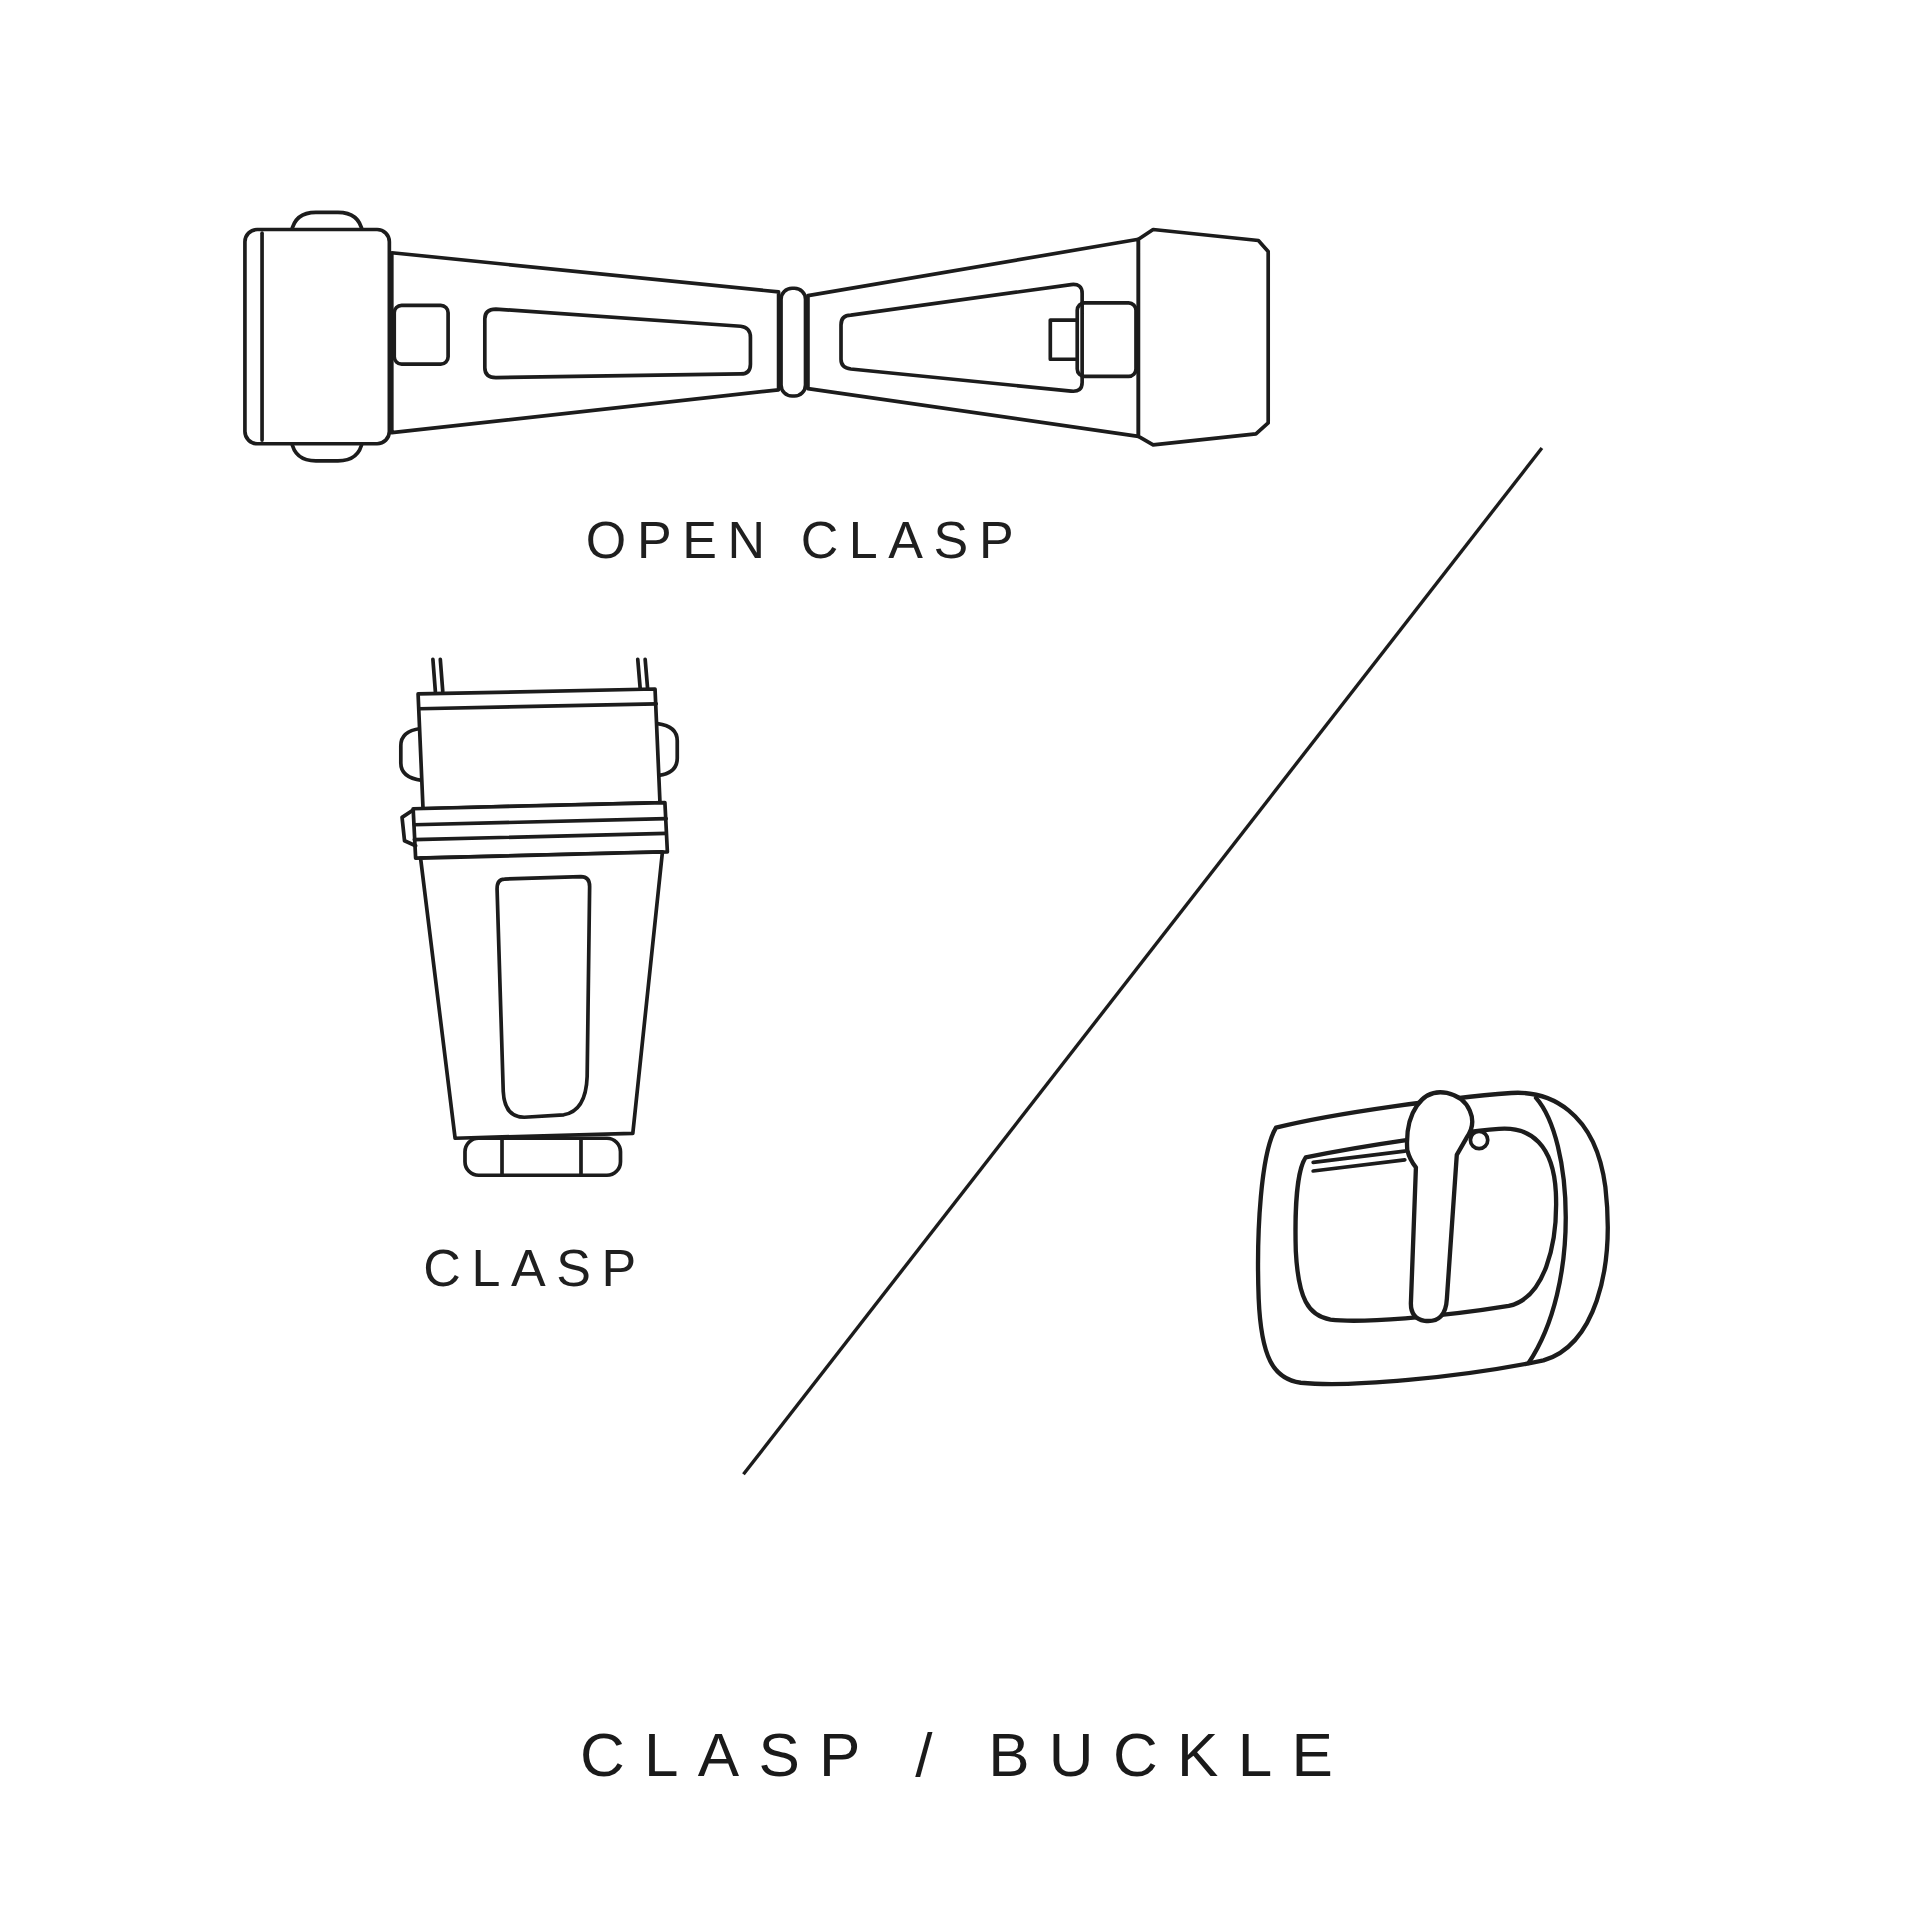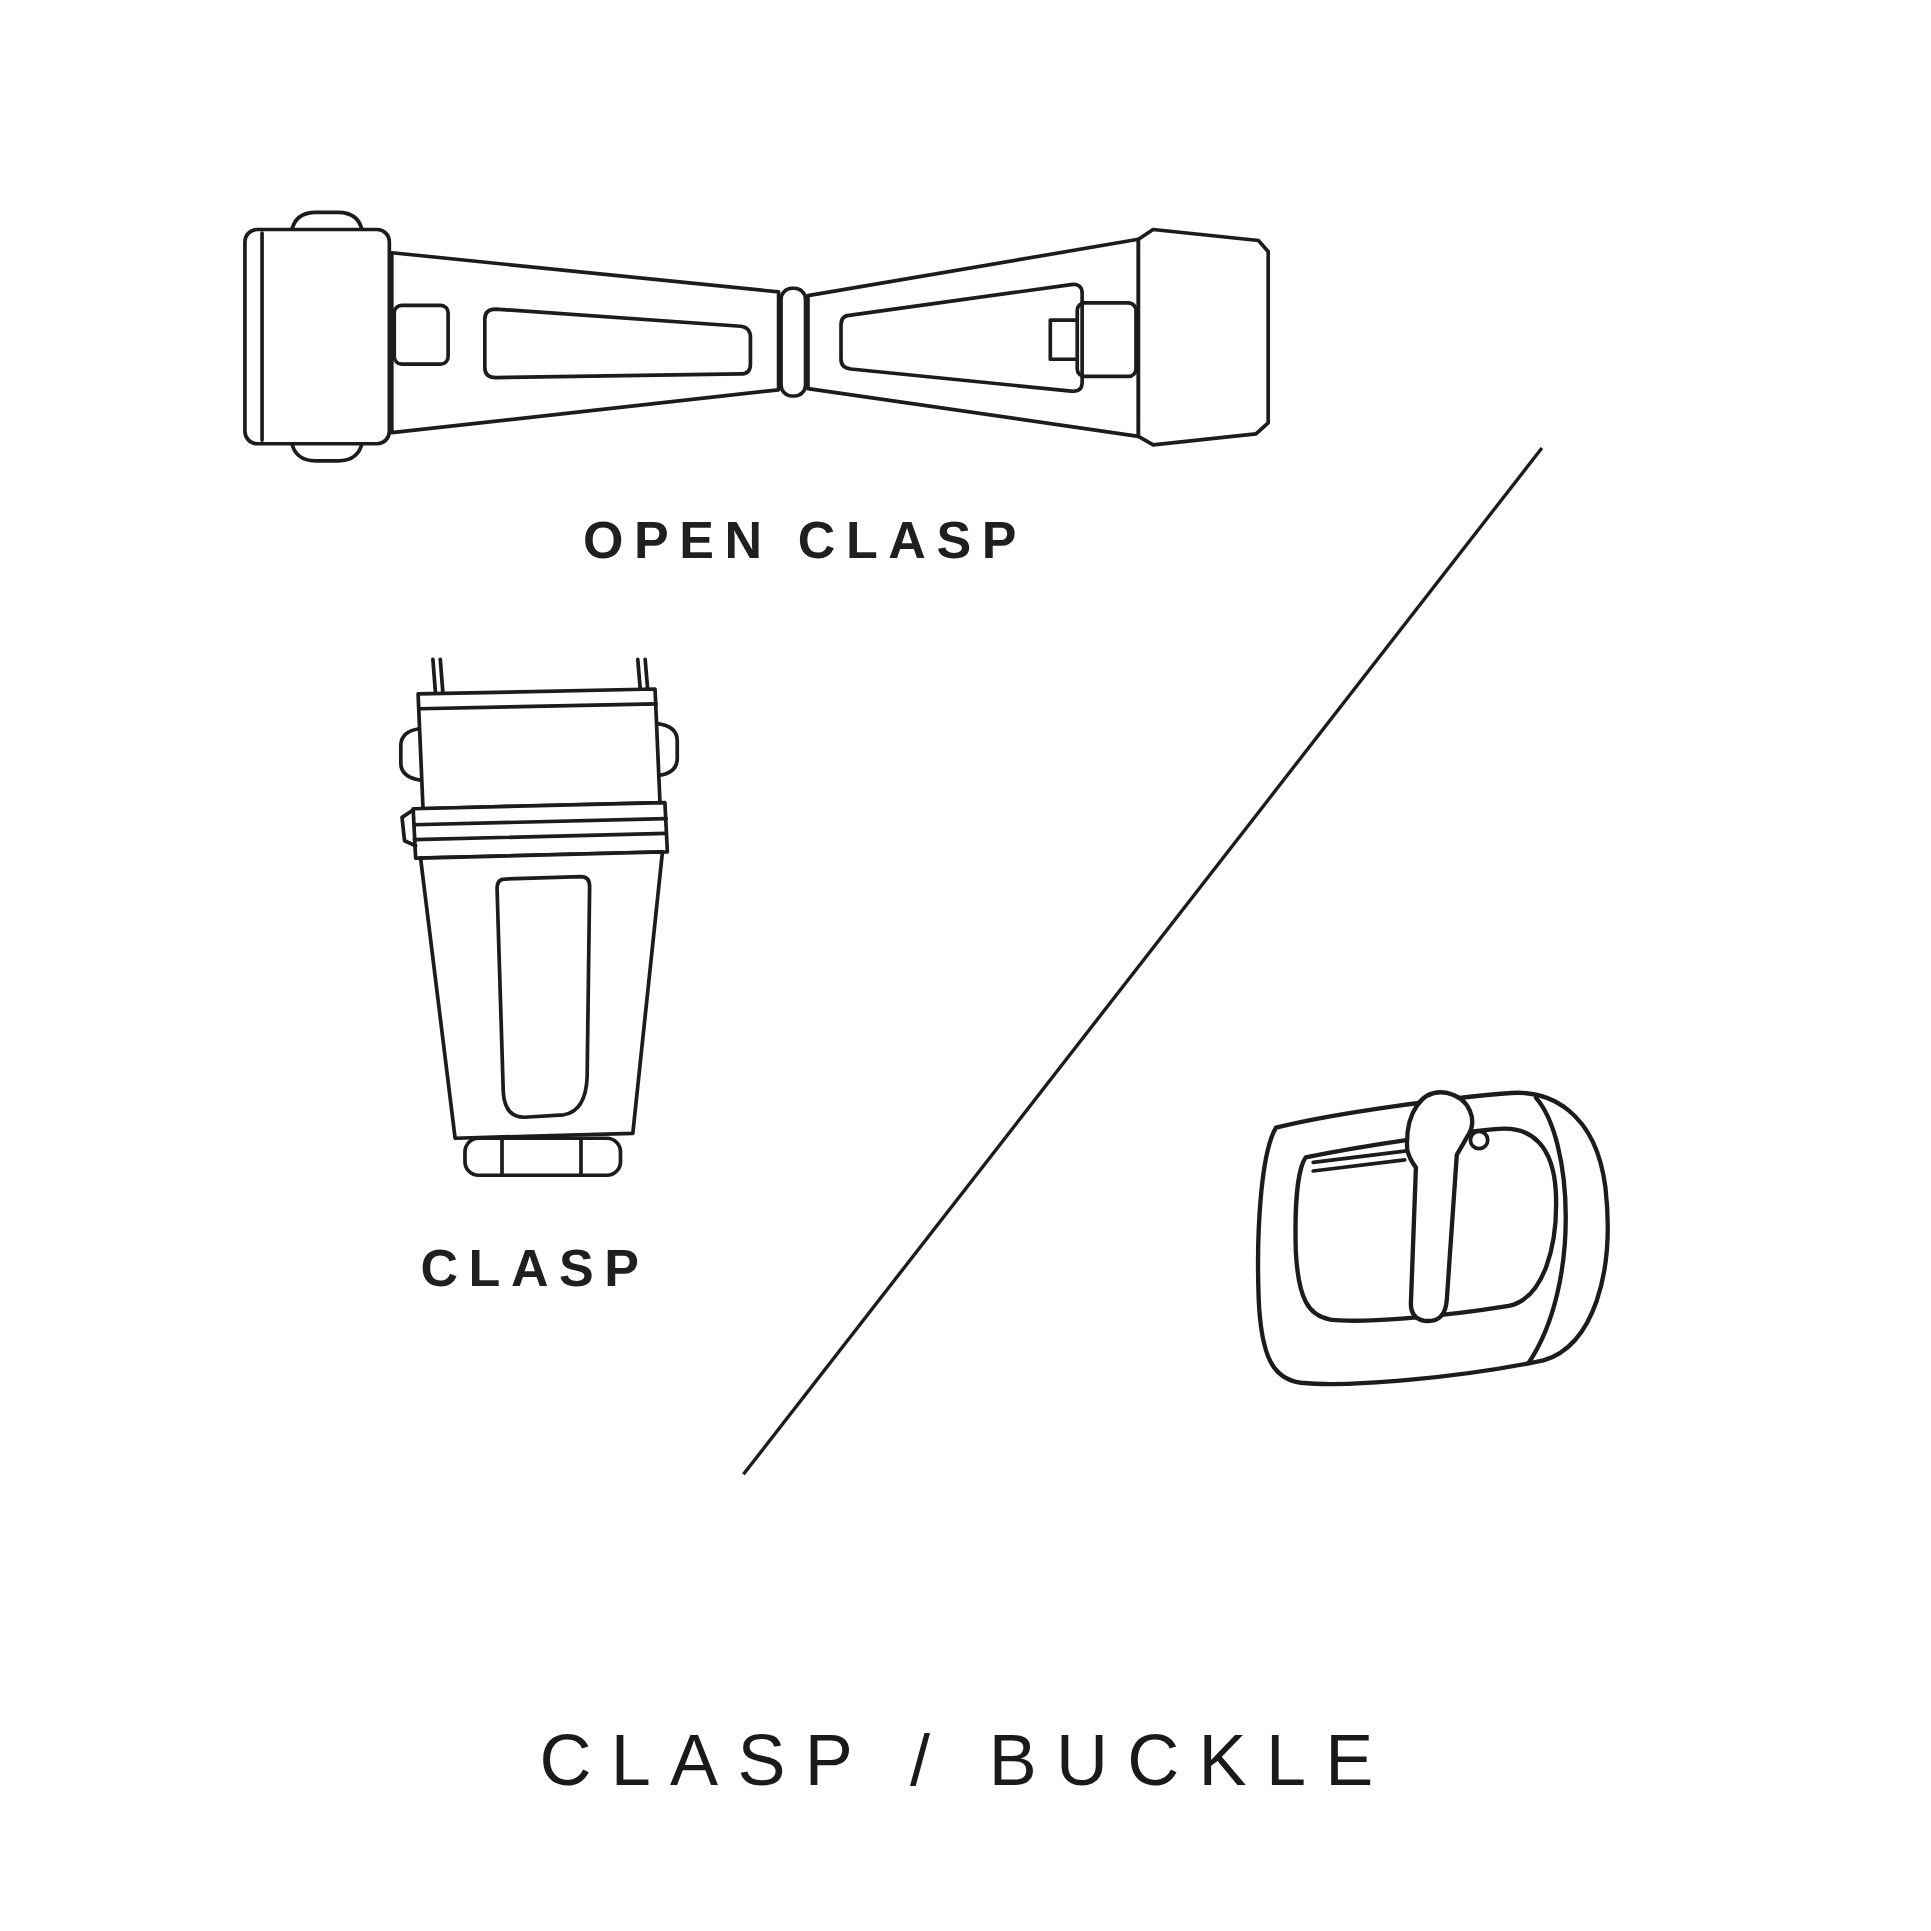--- a/index.html
+++ b/index.html
@@ -21,29 +21,29 @@
   .fig svg {
     display: block;
     width: 100%;
     height: 100%;
   }
   .label {
     position: absolute;
     transform: translateX(-50%);
     color: #1f1f1f;
     font-size: 52px;
-    font-weight: 700;
+    font-weight: 400;
     letter-spacing: 10.6px;
     white-space: nowrap;
   }
   .title {
     position: absolute;
     transform: translateX(-50%);
     color: #1a1a1a;
-    font-size: 72px;
+    font-size: 62px;
     font-weight: 400;
     letter-spacing: 19.3px;
     white-space: nowrap;
   }
   .stroke {
     fill: none;
     stroke: #1c1c1c;
     stroke-linejoin: round;
     stroke-linecap: round;
   }

